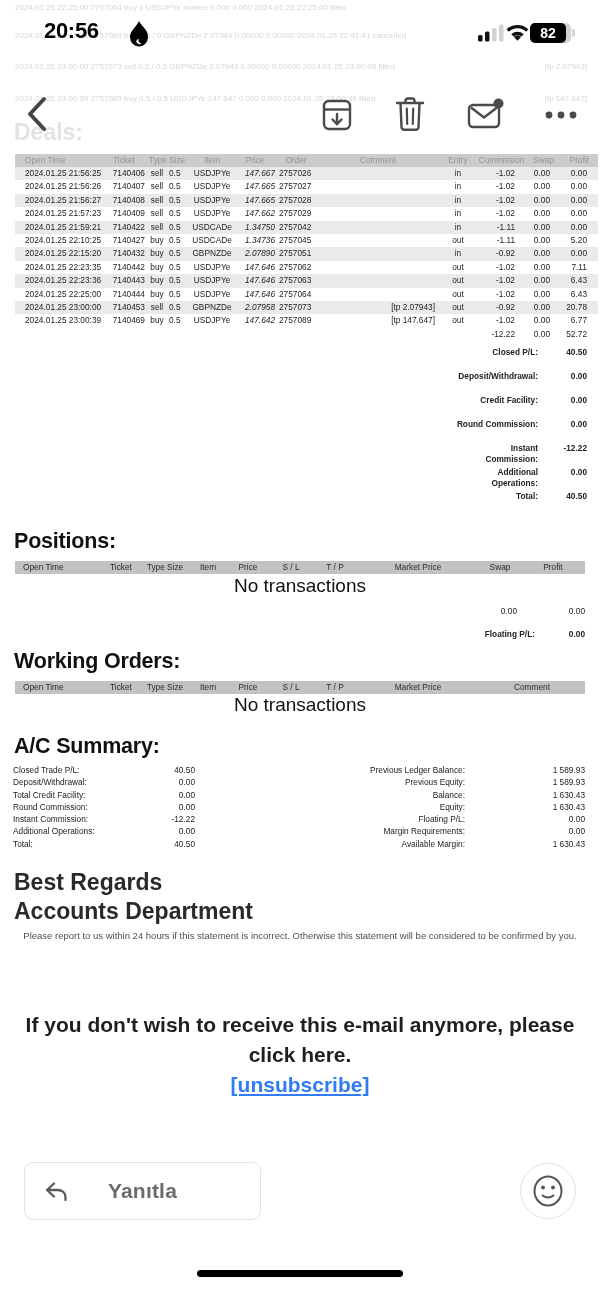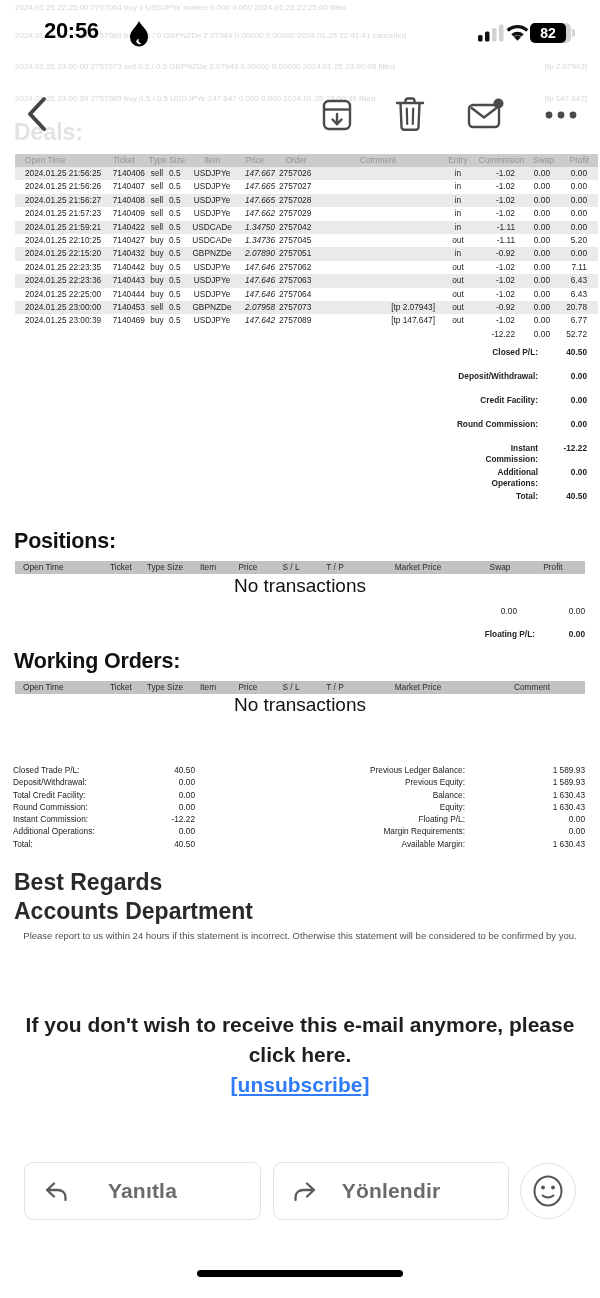--- a/index.html
+++ b/index.html
@@ -457,20 +457,21 @@
       <span>Type Size</span>
       <span>Item</span>
       <span>Price</span>
       <span>S / L</span>
       <span>T / P</span>
       <span>Market Price</span>
       <span>Comment</span>
     </div>
   <div class="notrans" style="top:694px;">No transactions</div>
 
+  <div class="section-h" style="top:734px;">A/C Summary:</div>
   <div id="ac-rows">
       <div class="acrow">
         <span>Closed Trade P/L:</span>
         <span>40.50</span>
         <span>Previous Ledger Balance:</span>
         <span>1 589.93</span>
       </div>
       <div class="acrow">
         <span>Deposit/Withdrawal:</span>
         <span>0.00</span>
@@ -520,28 +521,20 @@
 
   <div id="actions">
     <div class="act-btn" id="btn-reply">
       <span class="icon">
         <svg width="26" height="24" viewBox="0 0 26 24">
           <path d="M11 3.5 L4 10 L11 16.5 M4 10 H14.5 C19.5 10 22.5 13 22.5 17.5 V20" fill="none" stroke="#5a5a5a" stroke-width="2.3" stroke-linecap="round" stroke-linejoin="round"></path>
         </svg>
       </span>
       <span class="lab">Yanıtla</span>
     </div>
-    <div class="act-btn" id="btn-forward">
-      <span class="icon">
-        <svg width="26" height="24" viewBox="0 0 26 24">
-          <path d="M15 3.5 L22 10 L15 16.5 M22 10 H11.5 C6.5 10 3.5 13 3.5 17.5 V20" fill="none" stroke="#5a5a5a" stroke-width="2.3" stroke-linecap="round" stroke-linejoin="round"></path>
-        </svg>
-      </span>
-      <span class="lab">Yönlendir</span>
-    </div>
   </div>
   <div id="btn-emoji">
     <svg width="34" height="36" viewBox="0 0 34 36">
       <ellipse cx="17" cy="18" rx="13.5" ry="14.5" fill="none" stroke="#555" stroke-width="2"></ellipse>
       <circle cx="12" cy="14.5" r="1.9" fill="#555"></circle>
       <circle cx="22" cy="14.5" r="1.9" fill="#555"></circle>
       <path d="M11.5 22.5 Q17 26.5 22.5 22.5" fill="none" stroke="#555" stroke-width="2" stroke-linecap="round"></path>
     </svg>
   </div>
 

